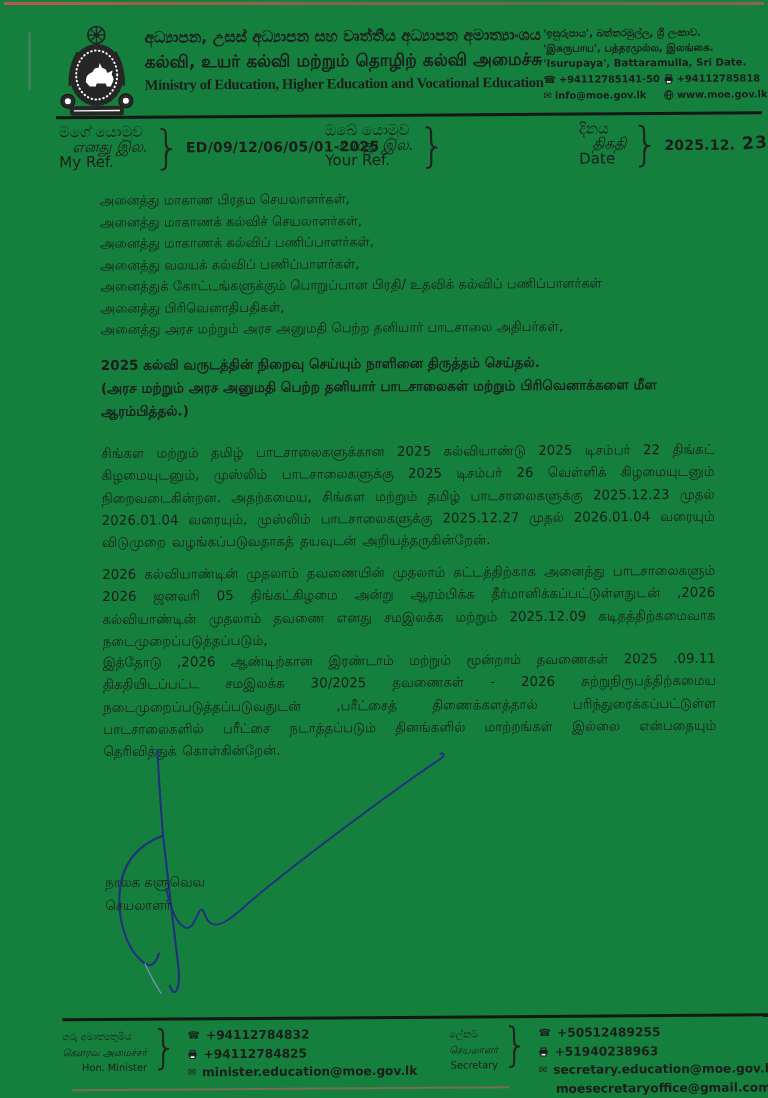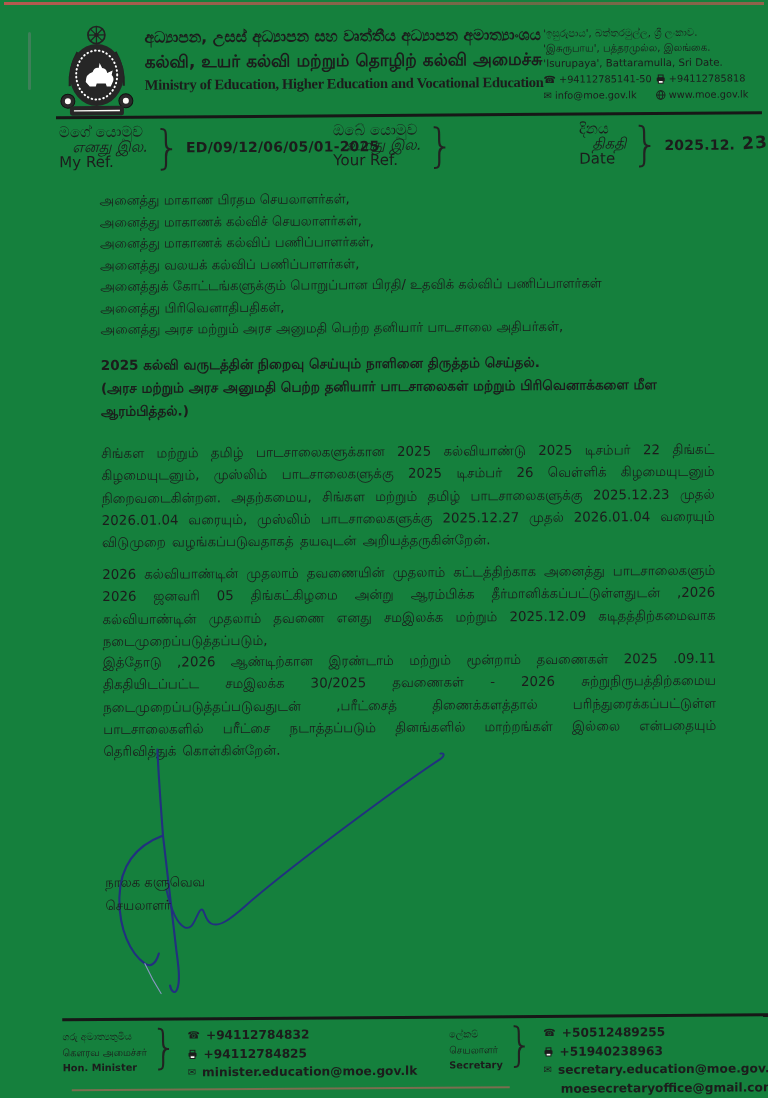--- a/index.html
+++ b/index.html
@@ -14,34 +14,34 @@
   .scanmark{position:absolute;left:28px;top:32px;width:3px;height:58px;background:rgba(130,130,136,.38);border-radius:2px;}
 
   
   .header{position:absolute;left:58px;top:20px;width:652px;display:flex;}
   .emblem{width:84px;height:96px;flex:none;}
   .ministry{width:402px;padding-top:6px;margin-left:6px;}
   .m-si{font-size:15.5px;font-weight:bold;line-height:1.4;}
   .m-ta{font-size:17px;font-weight:bold;line-height:1.25;margin-top:2px;}
   .m-en{font-family:"Liberation Serif","DejaVu Serif",serif;font-weight:bold;font-size:14.5px;
         letter-spacing:-0.3px;white-space:nowrap;margin-top:4px;}
-  .hq{width:206px;padding-top:8px;font-size:10.2px;font-weight:normal;line-height:1.45;}
+  .hq{width:206px;padding-top:8px;font-size:10.2px;font-weight:bold;line-height:1.45;}
   .hq-contacts{display:grid;grid-template-columns:1.15fr 1fr;gap:1px 4px;margin-top:2px;font-size:9.8px;}
   .cc{display:flex;align-items:center;gap:3px;white-space:nowrap;}
   .ic{font-size:10px;line-height:1;}
   .ic-svg{width:10px;height:10px;flex:none;}
 
   .header-rule{position:absolute;left:59px;top:114px;width:706px;height:3px;background:#171717;}
   .footer-rule{position:absolute;left:59px;top:1016px;width:706px;height:2.5px;background:#171717;}
 
   
   .refrow{position:absolute;left:60px;top:123px;width:706px;height:56px;}
   .refgrp{position:absolute;top:0;display:flex;align-items:center;}
   .ref-my{left:2px;}
-  .ref-your{left:276px;}
+  .ref-your{left:268px;}
   .ref-date{left:522px;}
   .ref-labels{font-size:15px;line-height:15px;white-space:nowrap;}
   .ref-labels .ta{font-style:italic;margin-left:13px;}
   .brace{font-size:44px;font-weight:200;line-height:1;margin:0 5px;transform:scaleY(1.05);color:#222;}
   .ref-val{font-weight:bold;font-size:14px;letter-spacing:.2px;white-space:nowrap;}
   .hand{display:inline-block;font-size:17px;font-weight:bold;margin-left:7px;transform:rotate(-4deg) translateY(-1px);letter-spacing:1px;}
 
   
   .recipients{position:absolute;left:102px;top:188px;width:618px;font-size:13.2px;line-height:21.5px;}
 
@@ -58,22 +58,22 @@
   
   .sig-svg{position:absolute;left:98px;top:738px;width:370px;height:262px;}
   .sig-name{position:absolute;left:103px;top:869px;font-size:13.2px;line-height:23px;}
 
   
   .footer{position:absolute;left:59px;top:1023px;width:706px;display:flex;}
   .fgrp{display:flex;align-items:flex-start;}
   .f-left{width:372px;}
   .f-right{margin-left:32px;}
   .f-labels{font-size:9.8px;line-height:15.5px;padding-top:4px;white-space:nowrap;}
-  .f-labels .ta{}
-  .f-labels .en{font-weight:bold;}
+  .f-labels .ta{font-style:italic;}
+  .f-labels .en{font-weight:normal;text-align:right;}
   .fbrace{font-size:42px;font-weight:200;line-height:1;margin:2px 4px 0 4px;transform:scaleY(1.1);color:#222;}
   .f-contacts{margin-left:6px;font-size:12.2px;font-weight:bold;line-height:18.5px;padding-top:2px;}
   .f-contacts .cc{gap:6px;}
   .cont-line{padding-left:17px;}
 </style>
 </head>
 <body>
 
 <div class="page">
   <div class="redline-top"></div>

